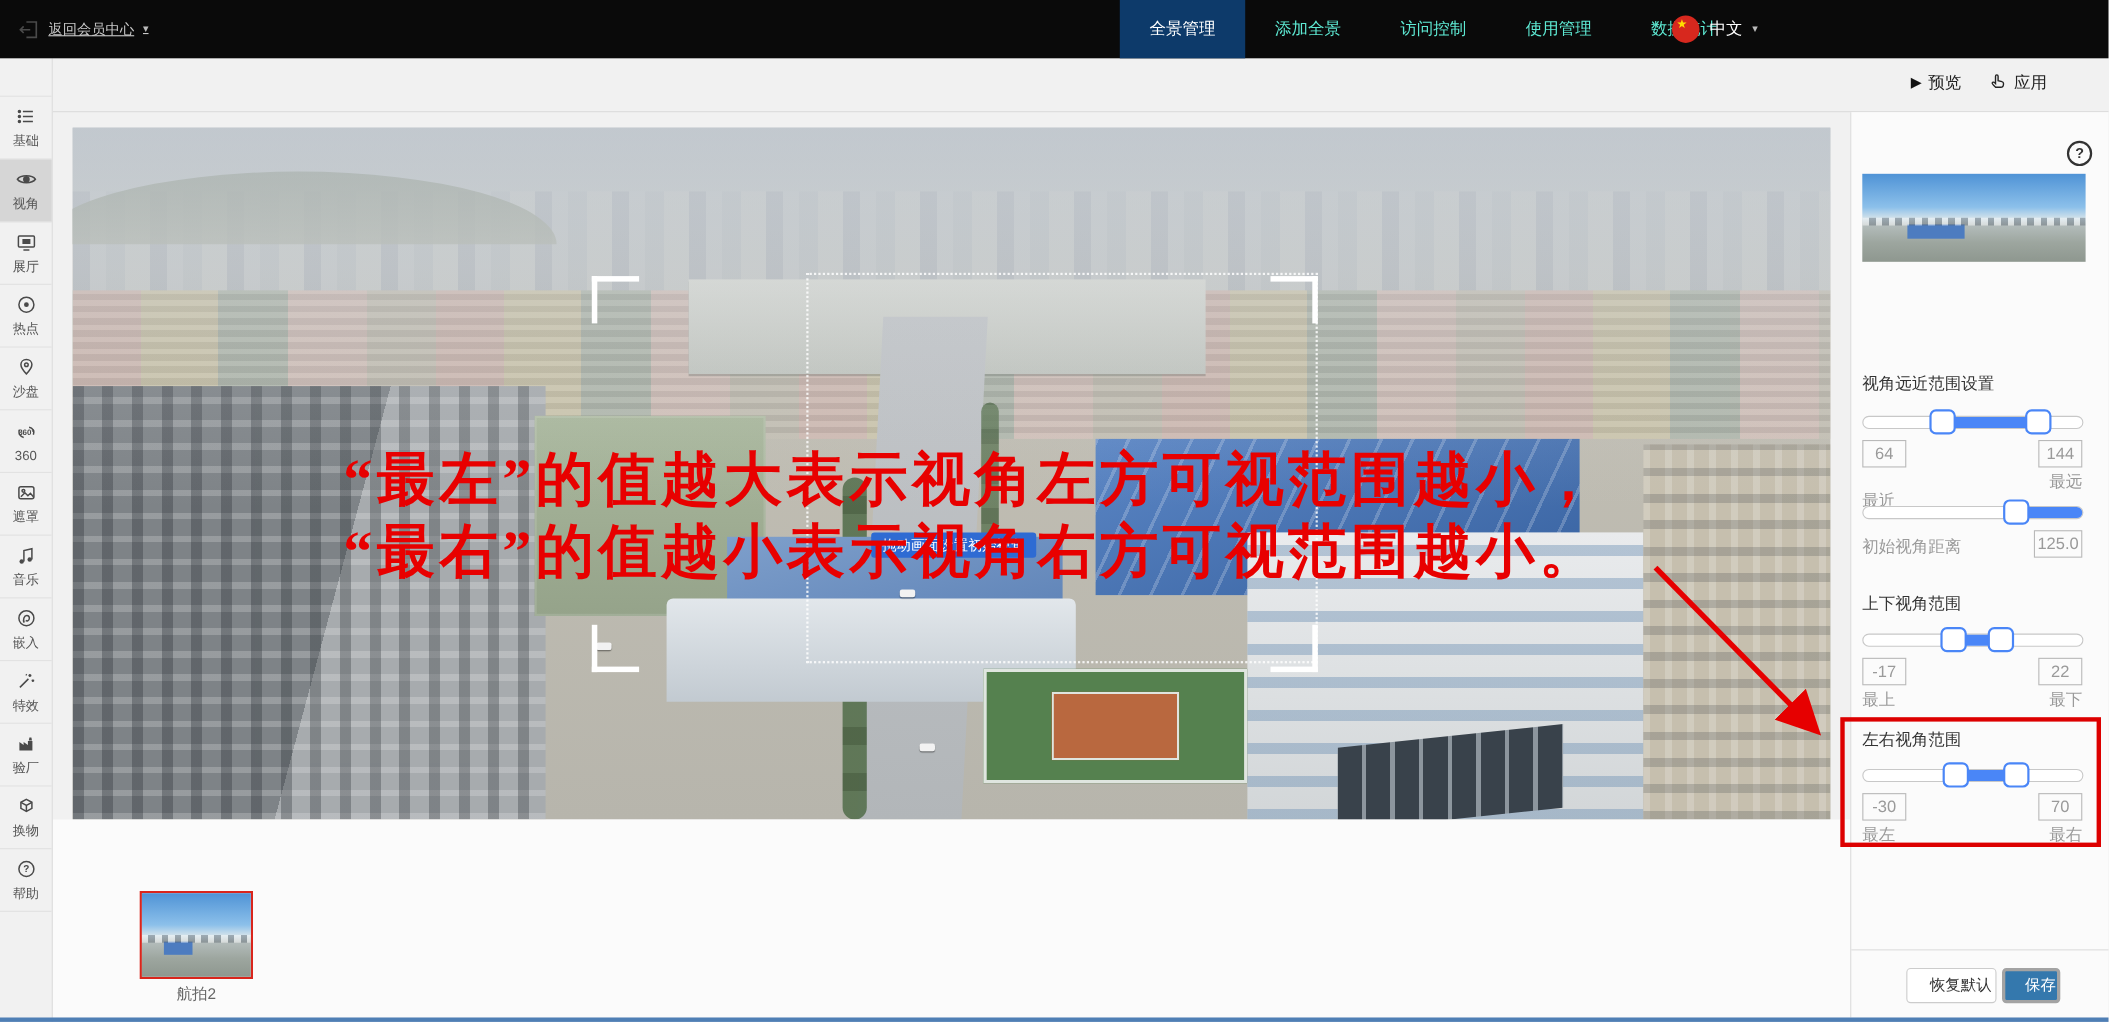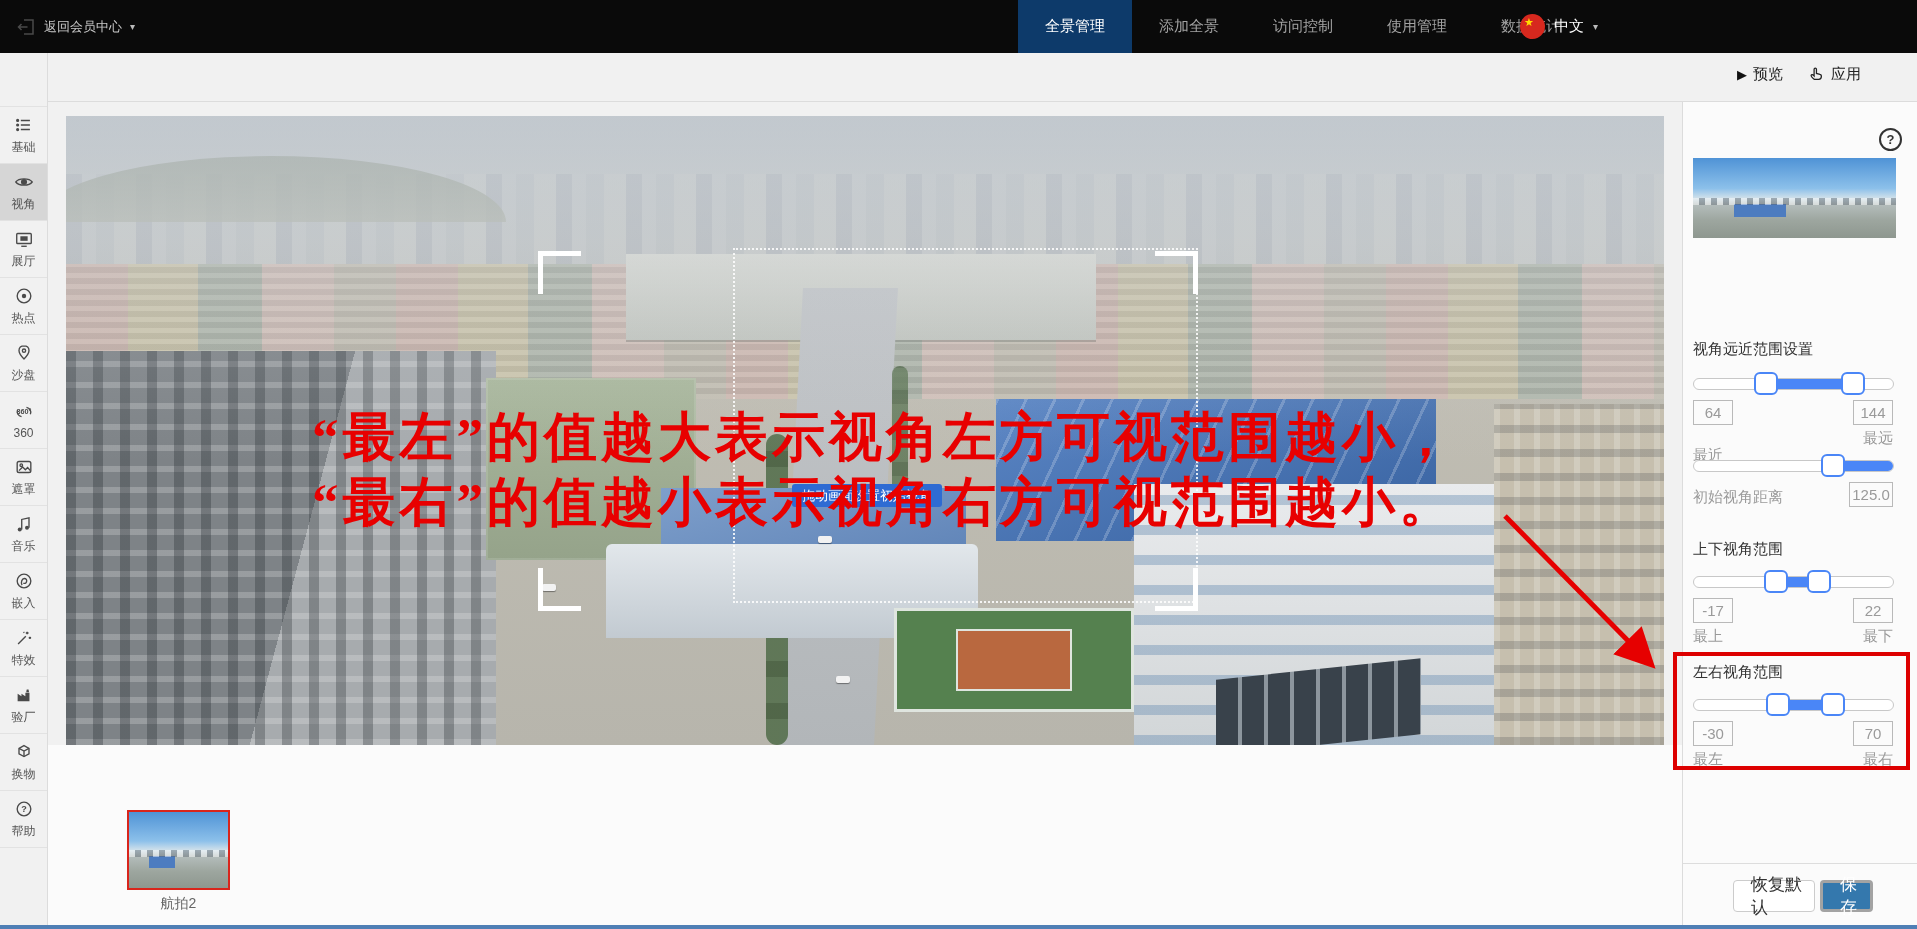--- a/index.html
+++ b/index.html
@@ -3,42 +3,42 @@
 <meta charset="utf-8">
 <style>
   html,body{margin:0;padding:0;}
   body{width:1917px;height:929px;overflow:hidden;background:#f1f1f1;
        font-family:"Liberation Sans","DejaVu Sans",sans-serif;position:relative;}
   #app{position:absolute;inset:0;}
 
   
   .topbar{position:absolute;left:0;top:0;right:0;height:53px;background:#0a0a0a;z-index:30;}
   .back{position:absolute;left:16px;top:0;height:53px;display:flex;align-items:center;gap:8px;
-        color:#c9c9c9;font-size:13px;cursor:pointer;}
+        color:#c9c9c9;font-size:13px;cursor:pointer;text-decoration:underline;}
   .menu{position:absolute;left:1018px;top:0;height:53px;display:flex;}
-  .menu-item{height:53px;display:flex;align-items:center;padding:0 27px;font-size:15px;color:#a3a3a3;cursor:pointer;}
+  .menu-item{height:53px;display:flex;align-items:center;padding:0 27px;font-size:15px;color:#5eead4;cursor:pointer;}
   .menu-item.active{background:#0d3a6a;color:#fff;}
   .lang{position:absolute;left:1520px;top:0;height:53px;display:flex;align-items:center;gap:9px;
         color:#fff;font-size:15px;cursor:pointer;}
   .flag{width:25px;height:25px;border-radius:50%;background:#d7281e;position:relative;flex:0 0 auto;}
   .flag .star{position:absolute;left:4px;top:3px;color:#ffde00;font-size:11px;line-height:1;}
   .caret{font-size:10px;color:#bbb;}
 
   
   .actionbar{position:absolute;left:0;top:53px;right:0;height:48px;background:#f1f1f1;
              border-bottom:1px solid #dcdcdc;z-index:5;}
   .ab-items{position:absolute;right:56px;top:11px;display:flex;gap:24px;align-items:center;
             font-size:15px;color:#222;}
   .ab-btn{display:flex;align-items:center;gap:6px;cursor:pointer;}
   .play-ico{font-size:13px;color:#111;}
 
   
   .sidebar{position:absolute;left:0;top:53px;bottom:0;width:47px;background:#f1f1f1;
            border-right:1px solid #dcdcdc;z-index:6;}
-  .side-list{margin-top:53px;border-top:1px solid #e2e2e2;}
+  .side-list{margin-top:34px;border-top:1px solid #e2e2e2;}
   .side-item{height:56px;display:flex;flex-direction:column;align-items:center;justify-content:center;
              gap:3px;border-bottom:1px solid #e2e2e2;cursor:pointer;}
   .side-item.active{background:#d6d6d6;}
   .side-label{font-size:12px;color:#555;}
   .side-ico{height:22px;display:flex;align-items:center;justify-content:flex-end;}
   .side-ico svg{stroke:#4a4a4a;fill:none;stroke-width:1.5;}
 
   
   .photo{position:absolute;left:66px;top:116px;width:1598px;height:629px;overflow:hidden;
          background:linear-gradient(180deg,#b5bdc3 0%,#c3c8c9 12%,#c9cac6 20%,#c2bfb4 30%,#b7b5ac 100%);}
@@ -144,21 +144,21 @@
   .gray-label{position:absolute;font-size:15px;color:#9a9a9a;}
   .val-input{position:absolute;width:38px;height:23px;border:1px solid #b9b9b9;background:#fbfbfb;
       color:#9a9a9a;font-size:15px;text-align:center;padding:0;font-family:inherit;}
   .track{position:absolute;left:10px;width:201px;height:12px;border:1px solid #c8c8c8;border-radius:8px;
       background:#fff;box-sizing:border-box;}
   .fill{position:absolute;top:0;bottom:0;background:#4a86f7;border-radius:8px;}
   .handle{position:absolute;top:-7px;width:24px;height:23px;margin-left:-12px;background:#fff;
       border:2px solid #4a86f7;border-radius:6px;box-sizing:border-box;cursor:pointer;}
 
   .panel-footer{position:absolute;left:0;right:0;bottom:0;height:61px;border-top:1px solid #ddd;}
-  .btn{position:absolute;bottom:13px;height:32px;border-radius:4px;font-size:17px;cursor:pointer;
+  .btn{position:absolute;bottom:13px;height:32px;border-radius:4px;font-size:14px;cursor:pointer;
       display:flex;align-items:center;justify-content:center;box-sizing:border-box;padding-left:17px;}
   .btn-reset{right:102px;width:82px;background:#fff;border:1px solid #ccc;color:#333;}
   .btn-save{right:44px;width:53px;background:#3478ad;border:3px solid #a3a3a3;color:#fff;}
 
   .bottom-edge{position:absolute;left:0;right:0;bottom:0;height:4px;background:#4f7fb5;z-index:50;}
 </style>
 </head>
 <body>
 
 <div id="app">

